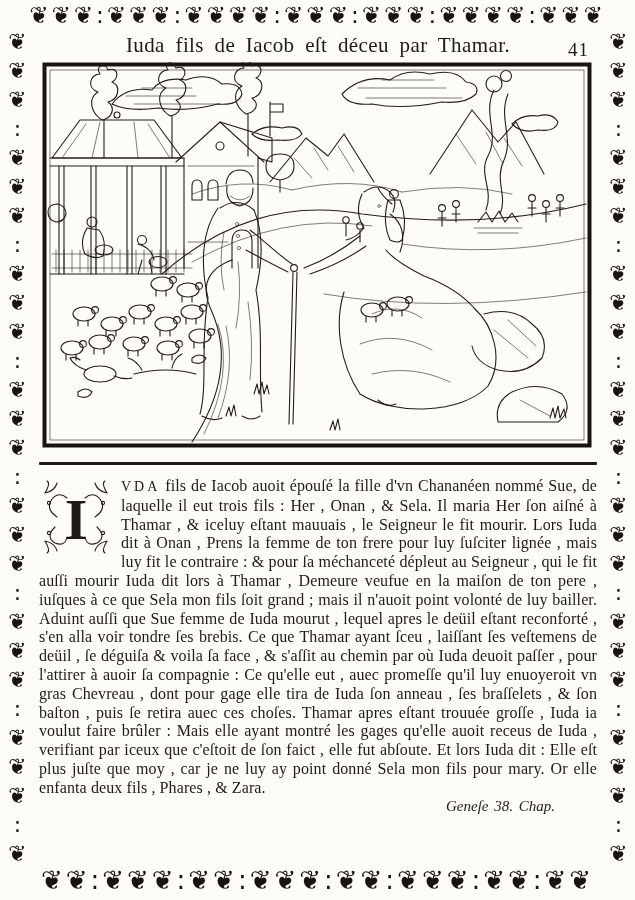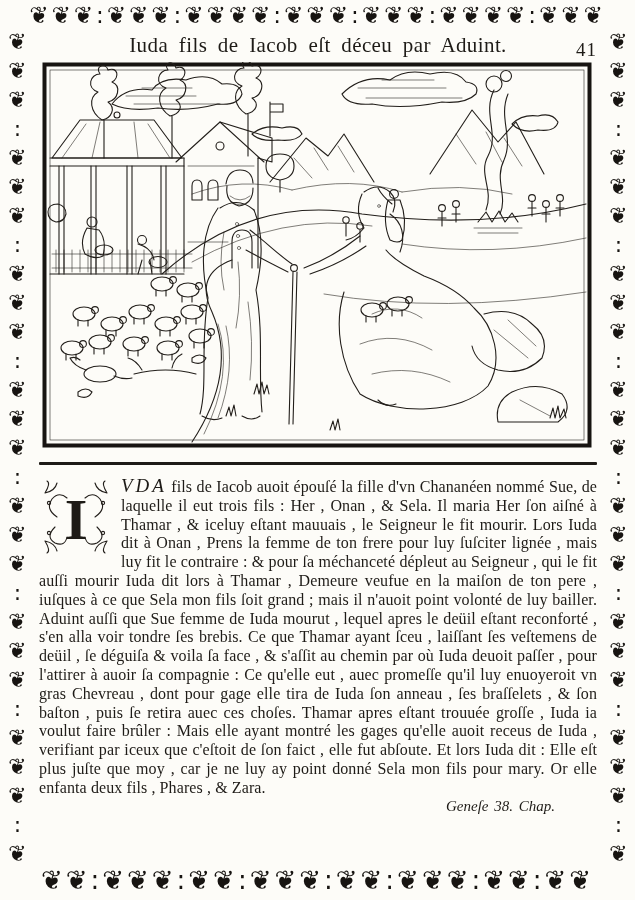--- a/index.html
+++ b/index.html
@@ -18,53 +18,53 @@
   .orn-side{position:absolute;top:29px;bottom:37px;width:32px;
        writing-mode:vertical-rl;text-orientation:upright;
        font-size:22px;letter-spacing:4px;line-height:32px;text-align:center;}
   .orn-left{left:1px;}
   .orn-right{right:1px;}
   
   .content{position:absolute;left:39px;top:28px;width:558px;}
   .titlebar{position:relative;height:34px;}
   .title{display:block;text-align:center;font-size:21px;padding-top:5px;
        word-spacing:5px;letter-spacing:0.4px;}
-  .pageno{position:absolute;right:0;top:11px;font-size:19px;letter-spacing:1px;text-align:right;}
+  .pageno{position:absolute;right:8px;top:11px;font-size:19px;letter-spacing:1px;text-align:right;}
   
   .woodcut{width:550px;height:386px;margin-left:3px;}
   .rule{height:3px;background:#1e1b17;margin-top:10px;border-radius:1px;}
   
   .caption{margin-top:8px;text-align:center;font-style:italic;font-weight:bold;
        font-size:15.5px;line-height:21px;letter-spacing:0.2px;word-spacing:1px;}
   
   .bodytext{margin-top:12px;font-size:16px;line-height:18.8px;text-align:justify;
        letter-spacing:0.1px;}
   .dropcap{float:left;width:74px;height:76px;margin:2px 8px 0 0;}
-  .opening{letter-spacing:3px;font-size:19px;font-style:italic;}
+  .opening{letter-spacing:3px;font-size:14px;}
   .citation{font-style:italic;font-size:15px;text-align:right;
        padding-right:42px;margin-top:0px;word-spacing:2px;}
   svg .ln{fill:none;stroke:#221e1a;stroke-width:1.1;stroke-linecap:round;stroke-linejoin:round;}
   svg .thin{fill:none;stroke:#2a2622;stroke-width:0.6;stroke-linecap:round;}
   svg .thick{fill:none;stroke:#171411;stroke-width:4;}
 </style>
 </head>
 <body>
 
 <div class="page">
 
   <div class="orn orn-top">❦❦❦:❦❦❦:❦❦❦❦:❦❦❦:❦❦❦:❦❦❦❦:❦❦❦</div>
   <div class="orn orn-bottom">❦❦:❦❦❦:❦❦:❦❦❦:❦❦:❦❦❦:❦❦:❦❦</div>
   <div class="orn orn-side orn-left">❦❦❦:❦❦❦:❦❦❦:❦❦❦:❦❦❦:❦❦❦:❦❦❦:❦❦❦</div>
   <div class="orn orn-side orn-right">❦❦❦:❦❦❦:❦❦❦:❦❦❦:❦❦❦:❦❦❦:❦❦❦:❦❦❦</div>
 
   <div class="content">
 
     
     <div class="titlebar">
-      <span class="title">Iuda fils de Iacob eſt déceu par Aduint.</span>
+      <span class="title">Iuda fils de Iacob eſt déceu par Thamar.</span>
       <span class="pageno">41</span>
     </div>
 
     
     <svg class="woodcut" viewBox="0 0 550 386" xmlns="http://www.w3.org/2000/svg">
 
       <rect class="thick" x="2.5" y="2.5" width="545" height="381"></rect>
       <rect class="thin" x="8" y="8" width="534" height="370"></rect>
 
       <g>

